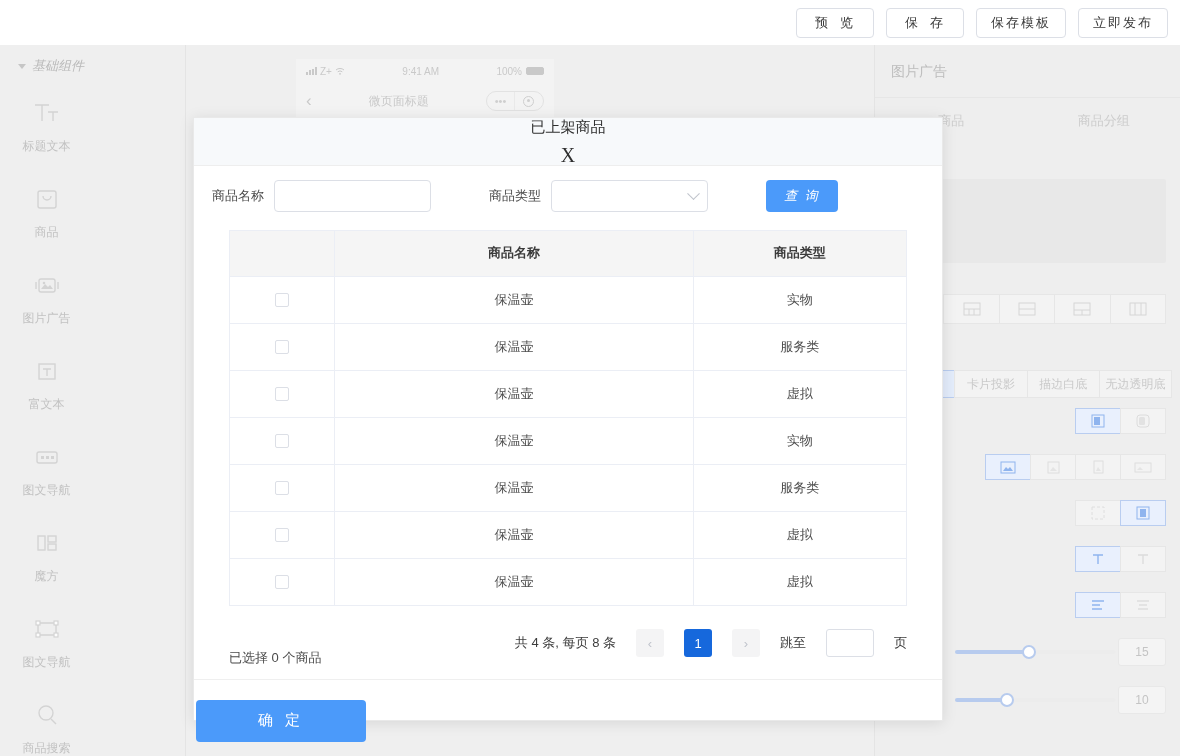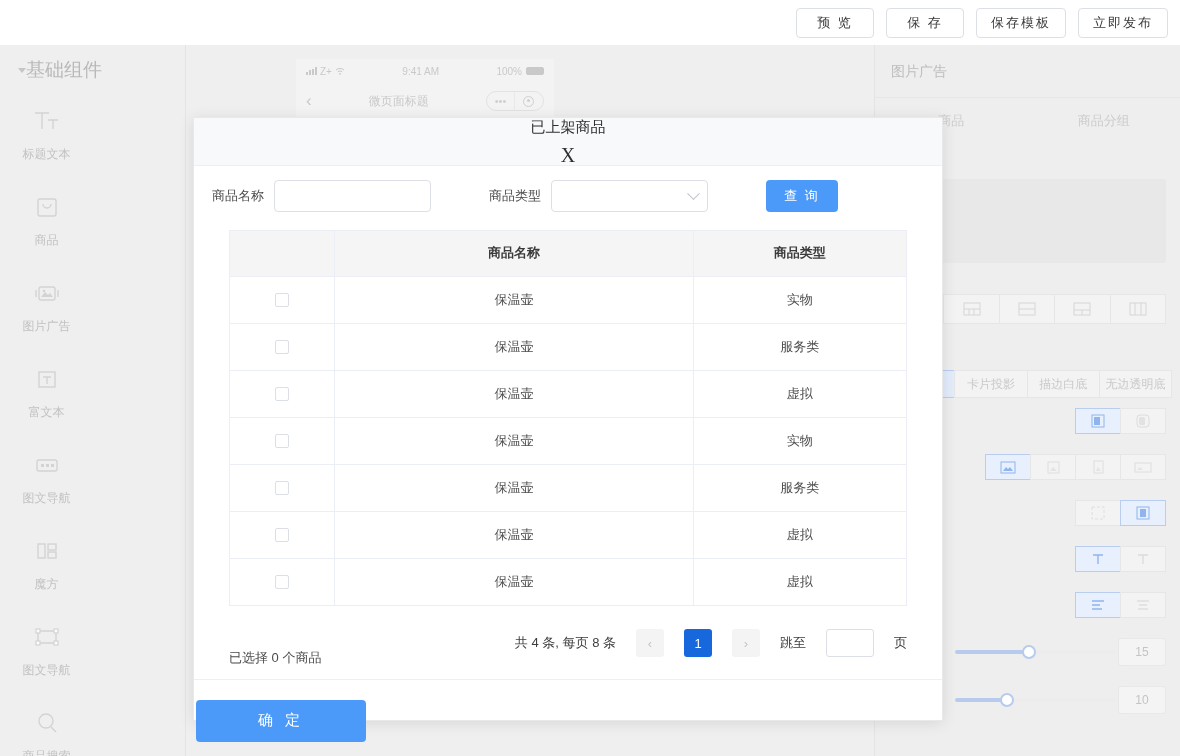--- a/index.html
+++ b/index.html
@@ -11,21 +11,21 @@
     font-family: "Liberation Sans", "DejaVu Sans", sans-serif;
     -webkit-font-smoothing: antialiased;
   }
   .app { position: relative; width: 1180px; height: 756px; background: #fff; }
 
   
   .topbar {
     position: absolute; left: 0; top: 0; width: 1180px; height: 45px;
     background: #ffffff;
     display: flex; align-items: center; justify-content: flex-end;
-    padding-right: 12px; gap: 12px;
+    padding-right: 12px; gap: 12px; font-family: Liberation Mono, monospace;
   }
   .tb-btn {
     height: 30px; min-width: 78px; padding: 0 14px;
     border: 1px solid #dcdfe6; border-radius: 4px;
     background: #fff; color: #3a3a3a; font-size: 13px;
     display: flex; align-items: center; justify-content: center;
     letter-spacing: 2px; cursor: pointer;
   }
 
   
@@ -34,22 +34,22 @@
     background: #efefef;
   }
 
   
   .sidebar {
     position: absolute; left: 0; top: 0; width: 186px; height: 711px;
     background: #efefef; border-right: 1px solid #e4e4e4;
     overflow: hidden;
   }
   .sb-group {
-    display: flex; align-items: center; 
-    padding: 12px 0 4px 18px; color: #b9b9b9; font-size: 19px;
+    display: flex; align-items: center; gap: 6px;
+    padding: 12px 0 4px 18px; color: #b9b9b9; font-size: 13px; font-style: italic;
   }
   .caret {
     width: 0; height: 0; border-left: 4px solid transparent;
     border-right: 4px solid transparent; border-top: 5px solid #c6c6c6;
     display: inline-block;
   }
   .sb-grid { display: flex; flex-wrap: wrap; padding: 4px 0 0 0; }
   .sb-item {
     width: 93px; height: 86px; display: flex; flex-direction: column;
     align-items: center; justify-content: center; gap: 10px;
@@ -147,20 +147,21 @@
   .f-select {
     width: 157px; height: 32px; border: 1px solid #dcdfe6; border-radius: 4px;
     background: #fff; display:flex; align-items:center; justify-content:space-between;
     padding: 0 9px; font-size: 13px; color:#c0c4cc; cursor:pointer;
   }
   .chev { width:9px; height:9px; border-right:1.5px solid #c0c4cc; border-bottom:1.5px solid #c0c4cc; transform: rotate(45deg) translate(-2px,-2px); }
   .btn-query {
     width: 72px; height: 32px; background: #4b9afa; border-radius: 4px; color:#fff;
     font-size:13px; display:flex;align-items:center;justify-content:center; letter-spacing:2px; cursor:pointer; border:none;
     margin-left: 48px;
+    font-style: italic;
   }
 
   .tablewrap { margin: 10px 35px 0 35px; border: 1px solid #ebeef5; border-bottom:none; }
   table.grid { width: 100%; border-collapse: collapse; table-layout: fixed; }
   table.grid th {
     background: #f5f5f5; height: 45px; font-size: 13px; color: #3b3b3b;
     font-weight: bold; border-bottom: 1px solid #ebeef5; border-right: 1px solid #ebeef5;
   }
   table.grid th:last-child, table.grid td:last-child { border-right: none; }
   table.grid td {

